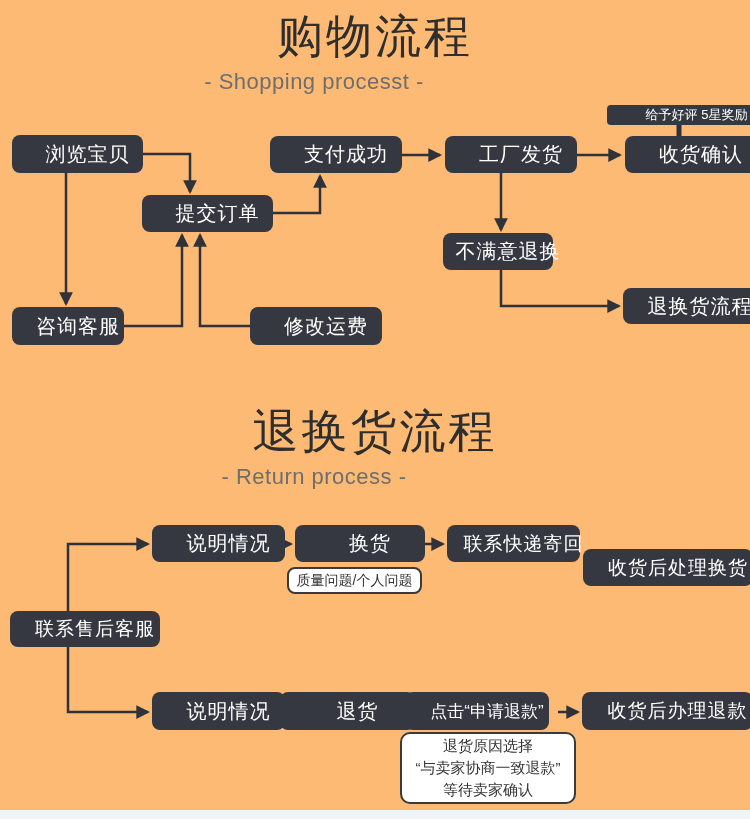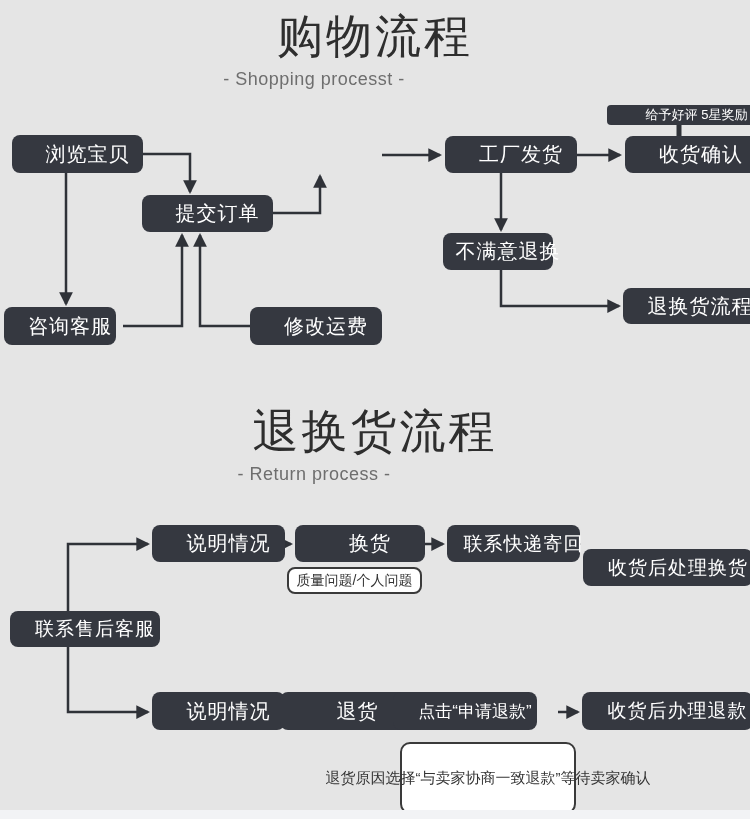--- a/index.html
+++ b/index.html
@@ -1,46 +1,46 @@
 <!DOCTYPE html>
 <html style="--node-bg: #353840; --node-text: #ffffff; --wire: #2f3238; --title-text: #2e2e2e; --subtitle-text: #6e6e6e; --note-border: #3a3a3a; --footer-strip: #f2f3f5;"><head>
 <meta charset="utf-8">
 <style>
   html,body{margin:0;padding:0;background:#ffffff;}
   .canvas{
-    position:relative;width:750px;height:819px;background:#e5e5e5;
+    position:relative;width:750px;height:819px;background:#fdba74;
     font-family:"Liberation Sans","DejaVu Sans",sans-serif;overflow:hidden;
   }
   .sec-title{
     position:absolute;left:0;width:750px;text-align:center;
     font-size:46px;font-weight:400;color:var(--title-text,#2e2e2e);
     letter-spacing:3px;line-height:1.15;
   }
   .sec-sub{
     position:absolute;left:0;width:628px;text-align:center;
-    font-size:18px;color:var(--subtitle-text,#6e6e6e);letter-spacing:0.5px;
+    font-size:22px;color:var(--subtitle-text,#6e6e6e);letter-spacing:0.5px;
   }
   .node{
     position:absolute;background:var(--node-bg,#353840);color:var(--node-text,#fff);
     border-radius:8px;display:flex;align-items:center;justify-content:center;
     font-size:20px;letter-spacing:1px;white-space:nowrap;padding-left:20px;
   }
   .node.sm{font-size:17px;letter-spacing:0;}
   .badge{
     position:absolute;background:var(--node-bg,#353840);color:var(--node-text,#fff);
     border-radius:4px;display:flex;align-items:center;justify-content:center;
     font-size:13px;letter-spacing:0;white-space:nowrap;padding-left:33px;
   }
   .outline-note{
     position:absolute;background:#ffffff;border:2px solid var(--note-border,#3a3a3a);
     border-radius:8px;color:#333;display:flex;align-items:center;justify-content:center;
     font-size:14px;white-space:nowrap;
   }
   .outline-note.multi{
-    border-radius:10px;font-size:15px;line-height:22px;margin-top:10px;
+    border-radius:10px;flex-direction:column;font-size:15px;line-height:22px;
   }
   svg.wires{position:absolute;left:0;top:0;}
   svg.wires polyline,svg.wires line{
     fill:none;stroke:var(--wire,#2f3238);stroke-width:2.5;
   }
   .footer-strip{
     position:absolute;left:0;bottom:0;width:750px;height:9px;
     background:var(--footer-strip,#f2f3f5);
   }
 </style>
@@ -78,36 +78,37 @@
     <polyline points="265,544 291,544" marker-end="url(#arrow)"></polyline>
     <polyline points="405,544 443,544" marker-end="url(#arrow)"></polyline>
     <polyline points="560,544 579,544" marker-end="url(#arrow)"></polyline>
     <polyline points="265,712 276,712" marker-end="url(#arrow)"></polyline>
     <polyline points="395,712 411,712" marker-end="url(#arrow)"></polyline>
     <polyline points="558,712 578,712" marker-end="url(#arrow)"></polyline>
   </svg>
 
   <div class="node" style="left:12px;top:135px;width:111px;height:38px">浏览宝贝</div>
   <div class="node" style="left:142px;top:195px;width:111px;height:37px">提交订单</div>
+  <div class="node" style="left:270px;top:136px;width:112px;height:37px">支付成功</div>
   <div class="node" style="left:445px;top:136px;width:112px;height:37px">工厂发货</div>
   <div class="node" style="left:625px;top:136px;width:112px;height:37px">收货确认</div>
   <div class="badge" style="left:607px;top:105px;width:113px;height:20px">给予好评 5星奖励</div>
   <div class="node" style="left:443px;top:233px;width:90px;height:37px">不满意退换</div>
   <div class="node" style="left:623px;top:288px;width:114px;height:36px">退换货流程</div>
-  <div class="node" style="left:4px;top:307px;width:92px;height:38px">咨询客服</div>
+  <div class="node" style="left:12px;top:307px;width:92px;height:38px">咨询客服</div>
   <div class="node" style="left:250px;top:307px;width:112px;height:38px">修改运费</div>
 
   <div class="node" style="left:10px;top:611px;width:130px;height:36px;font-size:19px">联系售后客服</div>
   <div class="node" style="left:152px;top:525px;width:113px;height:37px">说明情况</div>
   <div class="node" style="left:295px;top:525px;width:110px;height:37px">换货</div>
   <div class="node" style="left:447px;top:525px;width:113px;height:37px;font-size:19px">联系快递寄回</div>
   <div class="node" style="left:583px;top:549px;width:150px;height:37px;font-size:19px">收货后处理换货</div>
   <div class="node" style="left:152px;top:692px;width:113px;height:38px">说明情况</div>
   <div class="node" style="left:280px;top:692px;width:115px;height:38px">退货</div>
-  <div class="node sm" style="left:393px;top:692px;width:124px;height:38px">点击“申请退款”</div>
+  <div class="node sm" style="left:405px;top:692px;width:124px;height:38px">点击“申请退款”</div>
   <div class="node" style="left:582px;top:692px;width:151px;height:38px;font-size:19px">收货后办理退款</div>
 
   <div class="outline-note" style="left:287px;top:567px;width:131px;height:23px">质量问题/个人问题</div>
   <div class="outline-note multi" style="left:400px;top:732px;width:172px;height:68px">
     <div>退货原因选择</div>
     <div>“与卖家协商一致退款”</div>
     <div>等待卖家确认</div>
   </div>
 
   <div class="footer-strip"></div>

